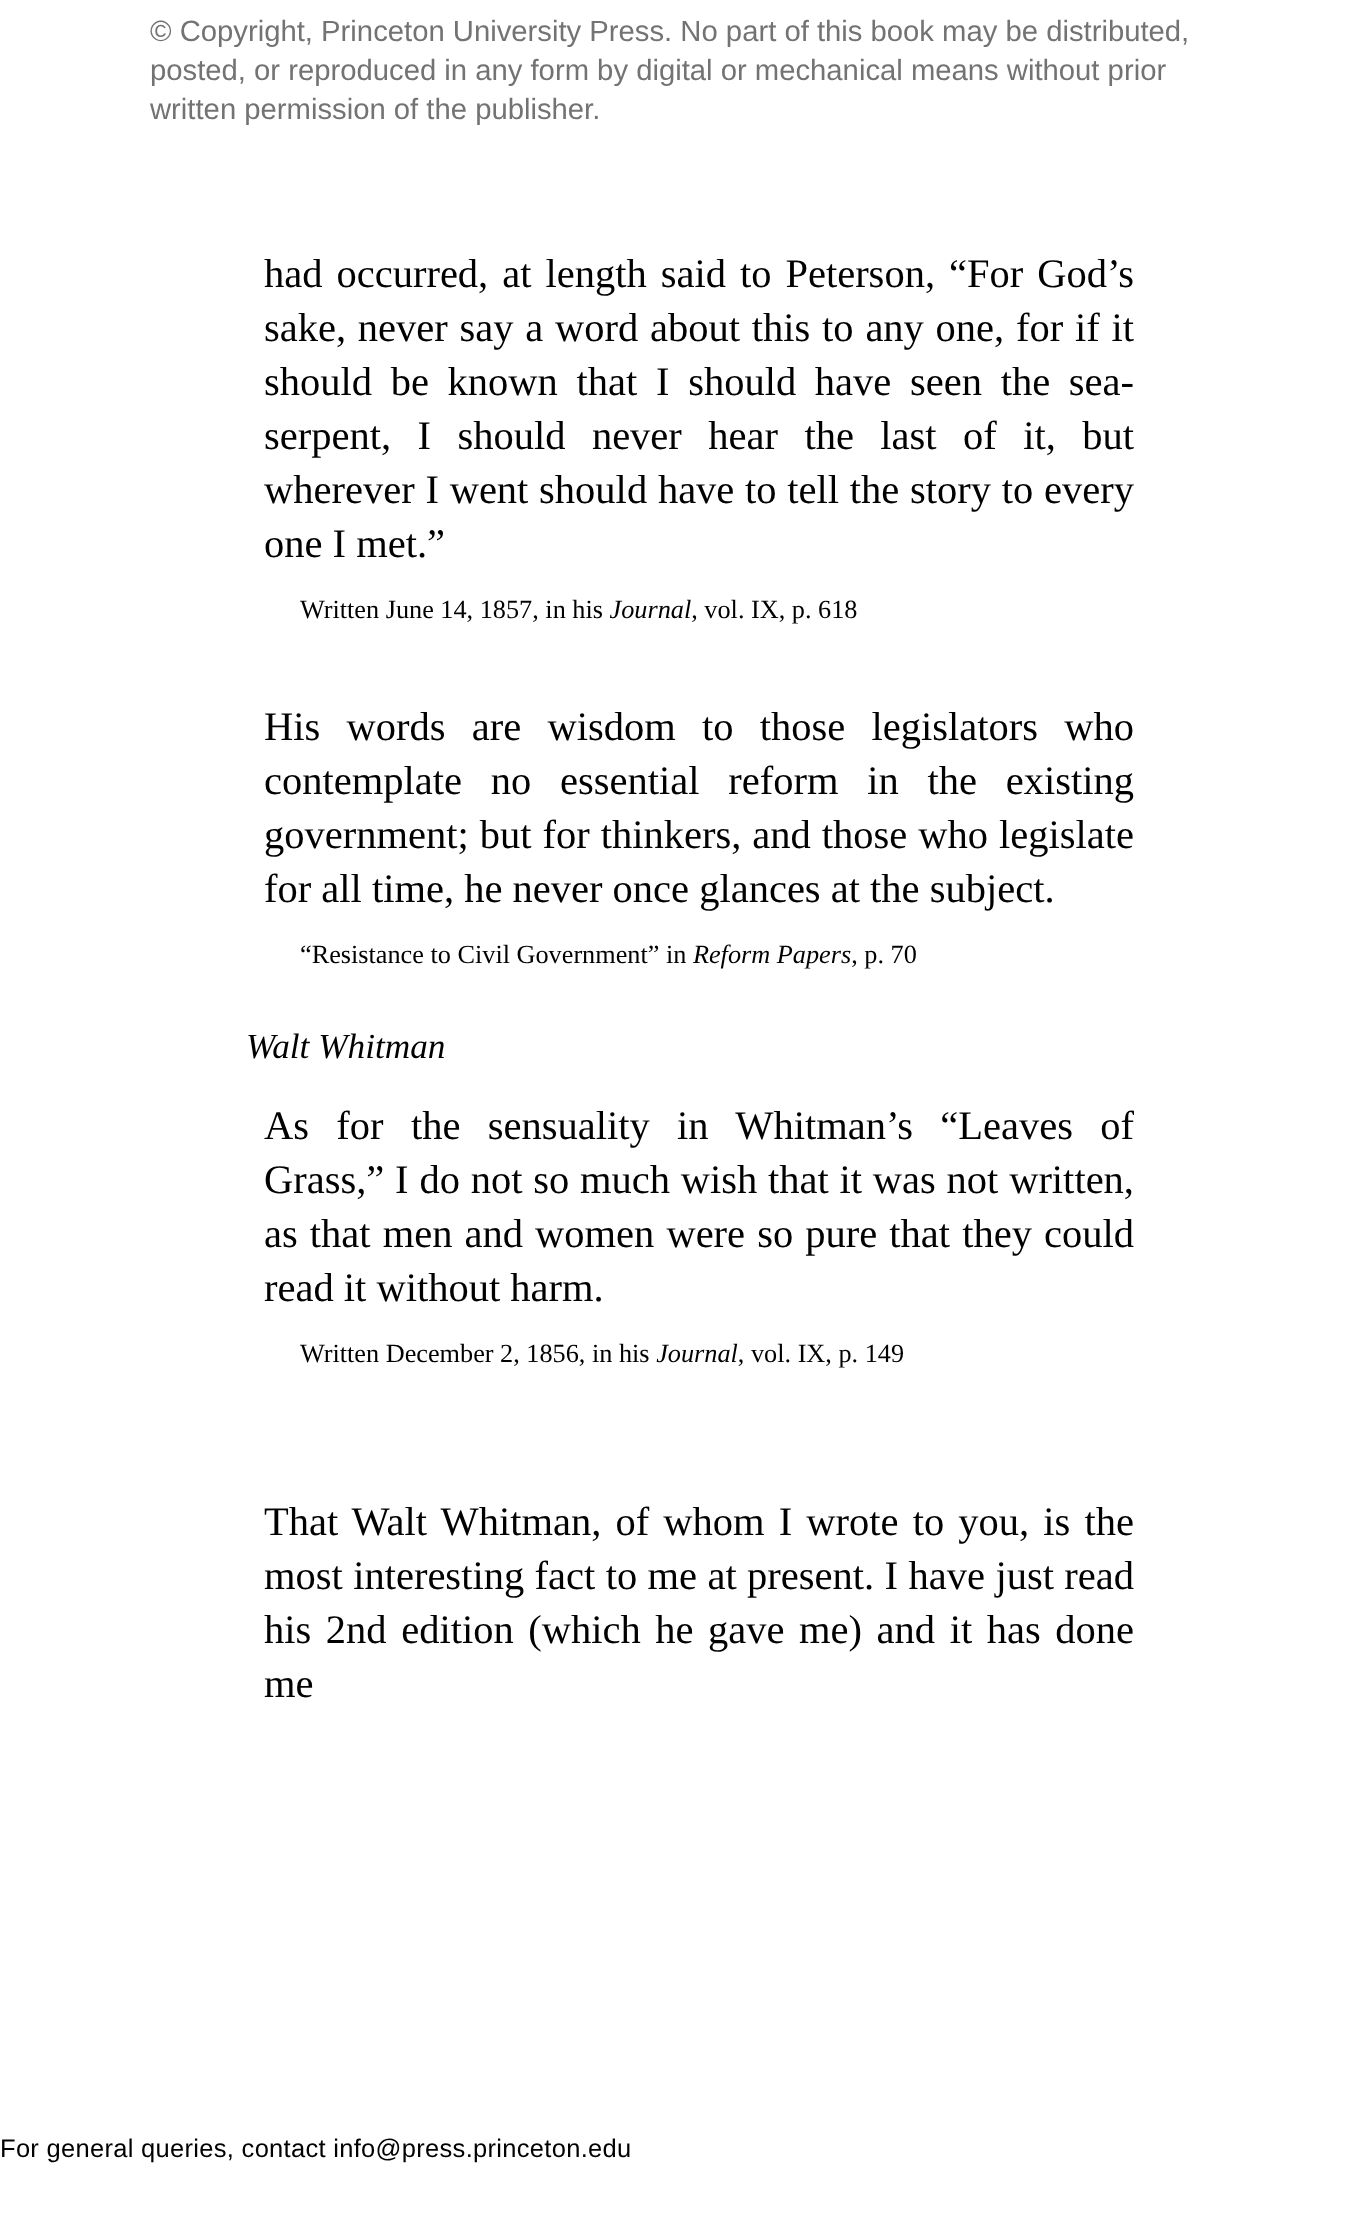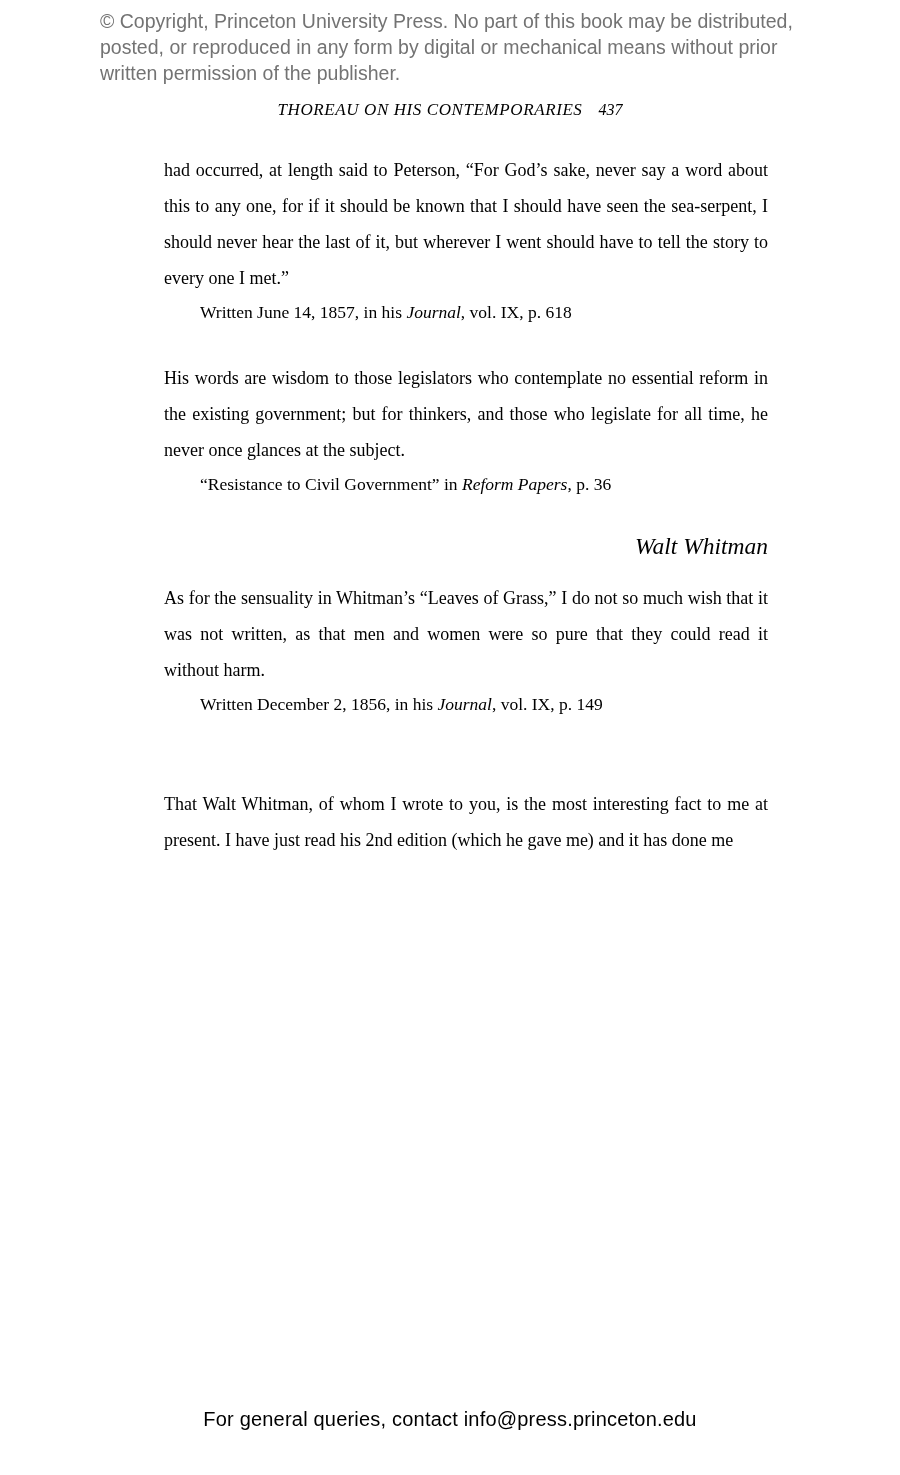--- a/index.html
+++ b/index.html
@@ -57,22 +57,22 @@
 
   
   .textblock {
     position: absolute;
     top: 152px;
     left: 164px;
     width: 604px;
   }
 
   p.body {
-    margin: 0;
-    font-size: 18px;
+    margin: 12px;
+    font-size: 27px;
     line-height: 36px;
     text-align: justify;
     text-justify: inter-word;
     hyphens: manual;
   }
 
   .attrib {
     margin: 2px 0 0 0;
     font-size: 17.5px;
     line-height: 28px;
@@ -81,64 +81,60 @@
   }
   .attrib.block {
     padding-left: 36px;
     width: 560px;
   }
   .attrib i, .attrib em { font-style: italic; text-align: center; }
 
   .gap-lg { height: 34px; }
 
   .section-title {
-    text-align: right;
+    text-align: left;
     font-style: italic;
     font-size: 23.5px;
     line-height: 36px;
     margin: 30px 0 16px 0;
   }
 
   
   .footer {
     position: absolute;
-    bottom: 44px;
+    bottom: 32px;
     left: 0;
     width: 900px;
-    text-align: center;
     font-family: "Liberation Sans", sans-serif;
-    font-size: 20px;
+    font-size: 17px;
     letter-spacing: 0.2px;
   }
 </style>
 </head>
 <body>
 
 <div class="page">
 
   <div class="copyright">© Copyright, Princeton University Press. No part of this book may be distributed, posted, or reproduced in any form by digital or mechanical means without prior written permission of the publisher.</div>
 
-  <div class="running-head">
-    <span>THOREAU ON HIS CONTEMPORARIES</span><span class="folio">437</span>
-  </div>
 
   <div class="textblock">
 
     <p class="body">had occurred, at length said to Peterson, “For God’s sake, never say a word about this to any one, for if it should be known that I should have seen the sea-serpent, I should never hear the last of it, but wherever I went should have to tell the story to every one I met.”</p>
 
     <p class="attrib">
       <span>Written June 14, 1857, in his </span><i>Journal</i><span>, vol. IX, p. 618</span>
     </p>
 
     <div class="gap-lg"></div>
 
     <p class="body">His words are wisdom to those legislators who contemplate no essential reform in the existing government; but for thinkers, and those who legislate for all time, he never once glances at the subject.</p>
 
     <p class="attrib">
-      <span>“Resistance to Civil Government” in </span><i>Reform Papers</i><span>, p. 36</span>
+      <span>“Resistance to Civil Government” in </span><i>Reform Papers</i><span>, p. 70</span>
     </p>
 
     <p class="section-title">Walt Whitman</p>
 
     <p class="body">As for the sensuality in Whitman’s “Leaves of Grass,” I do not so much wish that it was not written, as that men and women were so pure that they could read it without harm.</p>
 
     <p class="attrib">
       <span>Written December 2, 1856, in his </span><i>Journal</i><span>, vol. IX, p. 149</span>
     </p>
 

